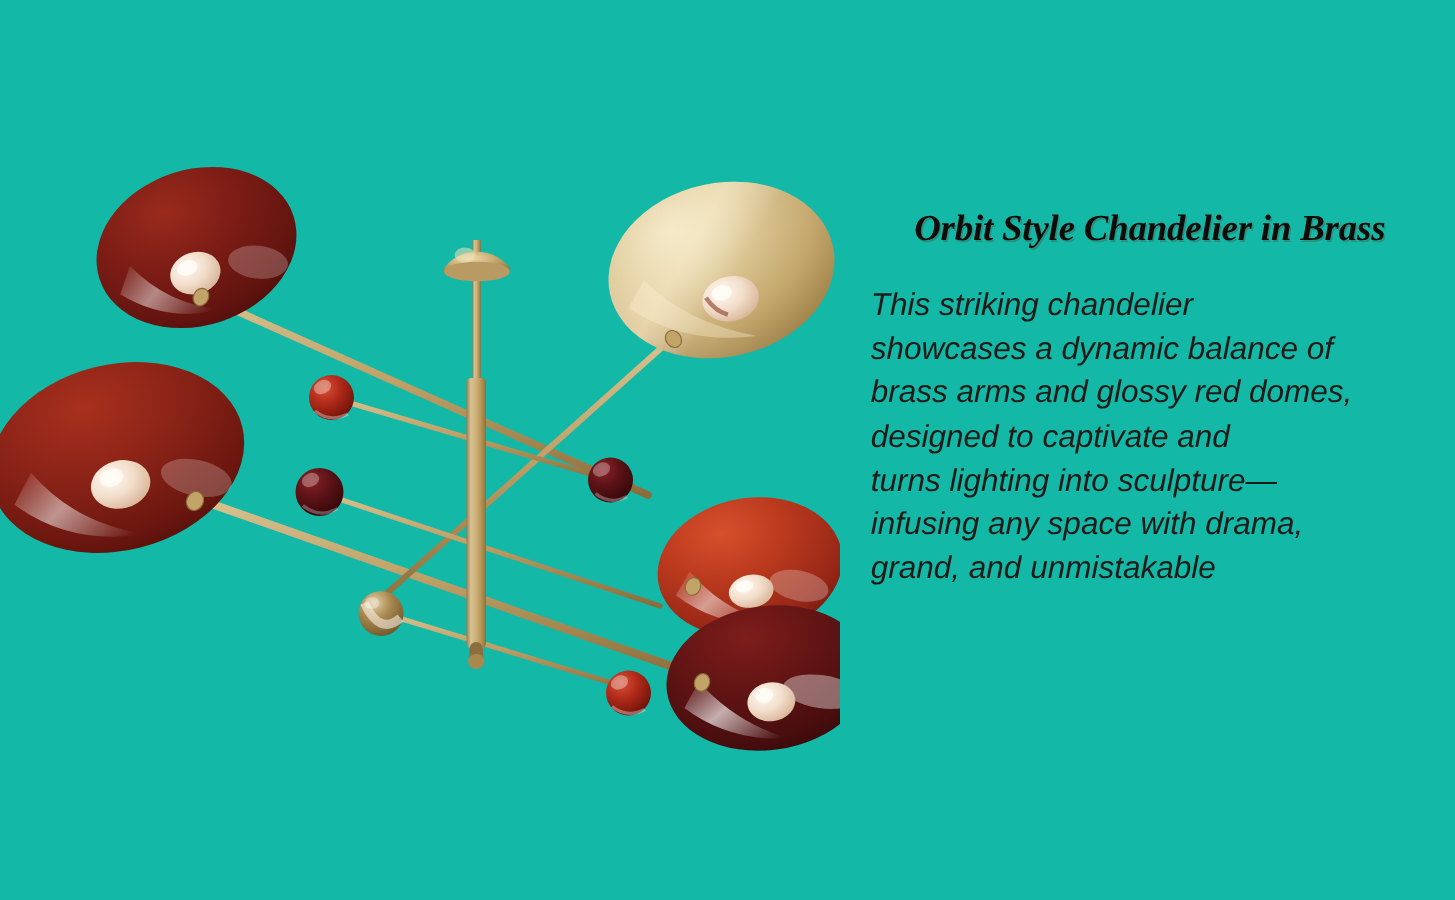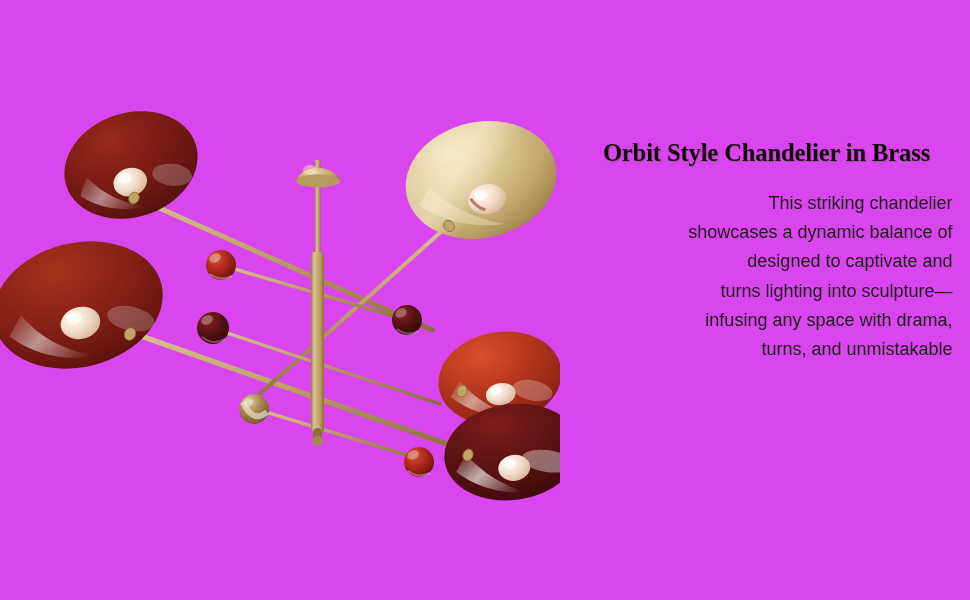--- a/index.html
+++ b/index.html
@@ -59,36 +59,36 @@
     color: #110c09;
     letter-spacing: -0.1px;
     text-align: center;
     white-space: nowrap;
     text-shadow: 1px 1px 0 rgba(90, 60, 40, 0.30);
     margin: 0 0 22px 0;
   }
 
   #product-description {
     font-family: "Liberation Sans", sans-serif;
-    font-size: 18px;
+    font-size: 21px;
     line-height: 29.2px;
     color: #201b18;
-    text-align: right;
+    text-align: left;
     width: 372px;
     margin: 0;
   }
   #product-description .copy-line {
     display: block;
     white-space: nowrap;
   }
 </style>
 </head>
 <body>
 
-<div id="product-banner" style="background: #d946ef;">
+<div id="product-banner" style="background: #14b8a6; font-style: italic;">
 
   <div id="product-image">
     <svg id="chandelier-svg" viewBox="0 0 560 600">
       <defs>
 
         <linearGradient id="gradStem" x1="0" y1="0" x2="1" y2="0">
           <stop offset="0%" stop-color="#9b7c49"></stop>
           <stop offset="22%" stop-color="#d8c193"></stop>
           <stop offset="50%" stop-color="#cdb079"></stop>
           <stop offset="78%" stop-color="#b2914f"></stop>
@@ -280,20 +280,21 @@
       </g>
     </svg>
   </div>
 
   <div id="product-copy">
     <h1 id="product-title" style="color: rgb(17, 12, 9);">Orbit Style Chandelier in Brass</h1>
 
     <p id="product-description" style="color: rgb(32, 27, 24);">
       <span class="copy-line">This striking chandelier</span>
       <span class="copy-line">showcases a dynamic balance of</span>
+      <span class="copy-line">brass arms and glossy red domes,</span>
       <span class="copy-line">designed to captivate and</span>
       <span class="copy-line">turns lighting into sculpture—</span>
       <span class="copy-line">infusing any space with drama,</span>
-      <span class="copy-line">turns, and unmistakable</span>
+      <span class="copy-line">grand, and unmistakable</span>
     </p>
   </div>
 
 </div>
 
 </body></html>

